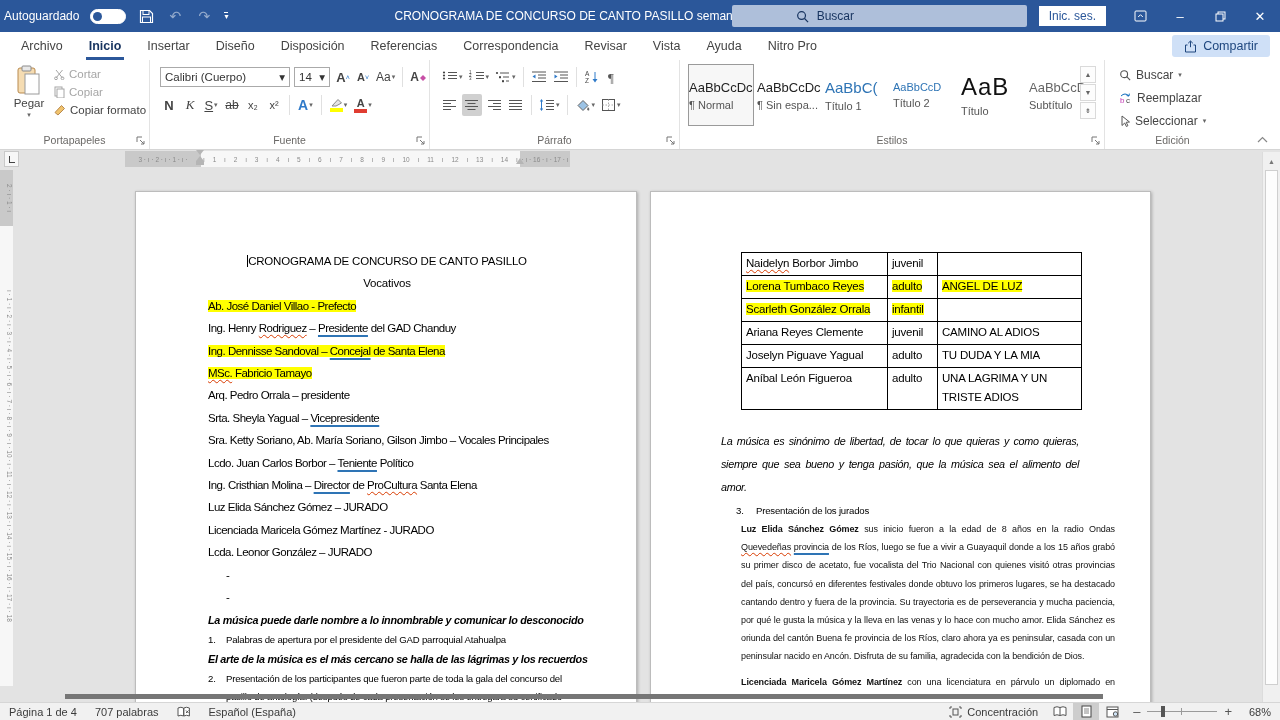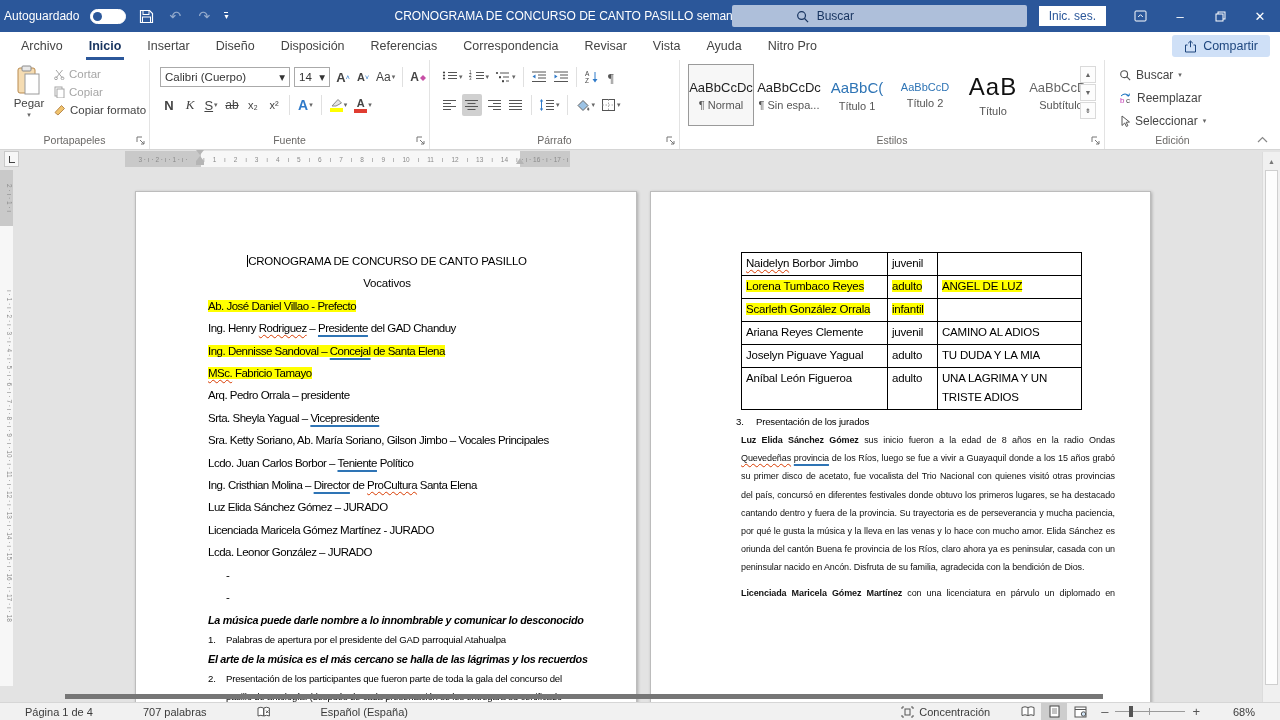--- a/index.html
+++ b/index.html
@@ -58,21 +58,21 @@
   .colorbtn { display:inline-flex; flex-direction:column; align-items:center; line-height:10px; }
   .colorbtn .bar { width:13px; height:4px; margin-top:1px; }
   .grow-a { font-size:13px; font-weight:bold; }
   .tinycaret { font-size:7px; vertical-align:super; color:#2f7ac9; }
   .g-par { left:430px; width:250px; }
   .pr1 { position:absolute; left:10px; top:6px; display:flex; align-items:center; gap:2px; }
   .pr2 { position:absolute; left:10px; top:34px; display:flex; align-items:center; gap:2px; }
   .ribtn.sel { background:#d0d0d0; border-radius:2px; }
   .g-styles { left:680px; width:425px; }
   .stylecards { position:absolute; left:8px; top:4px; display:flex; gap:2px; }
-  .scard { width:66px; height:62px; display:flex; flex-direction:column; align-items:center; justify-content:center; gap:4px; border:1px solid transparent; }
+  .scard { width:66px; height:62px; display:flex; flex-direction:column; justify-content:center; gap:4px; border:1px solid transparent; }
   .scard.selected { border:1px solid #9a9a9a; background:#f7f7f7; }
   .scard .prev { font-size:13px; color:#222; white-space:nowrap; }
   .scard .prev.s-h1 { color:#2e74b5; font-size:15px; }
   .scard .prev.s-h2 { color:#2e74b5; font-size:11px; }
   .scard .prev.s-title { font-size:24px; color:#111; letter-spacing:1px; }
   .scard .prev.s-sub { color:#666; }
   .scard .sname { font-size:11px; color:#555; white-space:nowrap; overflow:hidden; max-width:62px; }
   .stylescroll { position:absolute; right:8px; top:6px; width:16px; display:flex; flex-direction:column; gap:1px; }
   .sbtn { width:16px; height:17px; border:1px solid #dadada; background:#fdfdfd; display:flex; align-items:center; justify-content:center; font-size:7px; color:#666; }
   .g-edit { left:1105px; width:135px; border-right:none; }
@@ -125,21 +125,21 @@
   .bio { margin-top:1px; margin-left:20px; width:374px; font-size:9px; line-height:18.2px; letter-spacing:-0.1px; text-align:justify; color:#111; }
   .bio2 { margin-top:7px; text-align-last:justify; }
 
   .hscroll-thumb { position:absolute; left:65px; top:524px; width:1038px; height:5px; background:#767676; }
   .vscrollbar { position:absolute; right:0; top:152px; width:18px; height:550px; background:#f0f0f0; border-left:1px solid #dcdcdc; }
   .vscroll-up { position:absolute; left:3px; top:4px; width:11px; height:11px; color:#777; font-size:7px; text-align:center; line-height:11px; }
   .vscroll-thumb { position:absolute; left:2px; top:18px; width:13px; height:515px; background:#fdfdfd; border:1px solid #cfcfcf; }
 
   
   .statusbar { position:absolute; left:0; top:702px; width:1280px; height:18px; background:#f1f1f1; border-top:1px solid #d6d6d6; display:flex; align-items:center; font-size:11px; color:#3b3b3b; }
-  .sb-item { padding:0 25px; display:flex; align-items:center; gap:5px; white-space:nowrap; }
+  .sb-item { padding:0 9px; display:flex; align-items:center; gap:5px; white-space:nowrap; }
   .sb-right { margin-left:auto; display:flex; align-items:center; }
   .viewbtn { width:26px; height:17px; display:flex; align-items:center; justify-content:center; }
   .viewbtn.sel { background:#cdcdcd; }
   .zoomctl { display:flex; align-items:center; gap:7px; padding:0 8px; }
   .ztrack { position:relative; width:70px; height:1px; background:#9a9a9a; }
   .ztick { position:absolute; left:34px; top:-3px; width:1px; height:7px; background:#9a9a9a; }
   .zthumb { position:absolute; left:14px; top:-5px; width:4px; height:11px; background:#555; }
   .zsign { font-size:13px; color:#555; }
 
   svg { display:block; }
@@ -743,20 +743,21 @@
               <td><span class="">adulto</span></td>
               <td><span class="">TU DUDA Y LA MIA</span></td>
             </tr>
             <tr>
               <td><span class="">Aníbal León Figueroa</span></td>
               <td><span class="">adulto</span></td>
               <td><span class="">UNA LAGRIMA Y UN TRISTE ADIOS</span></td>
             </tr>
           </tbody>
       </table>
+      <div class="rq">La música es sinónimo de libertad, de tocar lo que quieras y como quieras, siempre que sea bueno y tenga pasión, que la música sea el alimento del amor.</div>
       <div class="ritem">
         <span class="num">3.</span>
         <span>Presentación de los jurados</span>
       </div>
       <div class="bio"><span class="b">Luz Elida Sánchez Gómez </span><span class="">sus inicio fueron a la edad de 8 años en la radio Ondas </span><span class="q">Quevedeñas</span><span class=""> </span><span class="u">provincia</span><span class=""> de los Ríos, luego se fue a vivir a Guayaquil donde a los 15 años grabó su primer disco de acetato,  fue vocalista del Trio Nacional  con quienes visitó otras provincias del país, concursó en diferentes festivales donde obtuvo los primeros lugares, se ha destacado cantando  dentro y fuera de la provincia. Su trayectoria es de perseverancia y mucha paciencia, por qué le gusta la música y la lleva en las venas y lo hace con mucho amor. Elida Sánchez es oriunda del cantón Buena fe provincia de los Ríos, claro ahora ya es peninsular, casada con un peninsular  nacido en Ancón. Disfruta de su familia, agradecida con la bendición de Dios.</span></div>
       <div class="bio bio2"><span class="b">Licenciada Maricela Gómez Martínez </span><span class="">con una licenciatura en párvulo un diplomado en</span></div>
     </div>
 
     <div class="hscroll-thumb"></div>
   </div>

